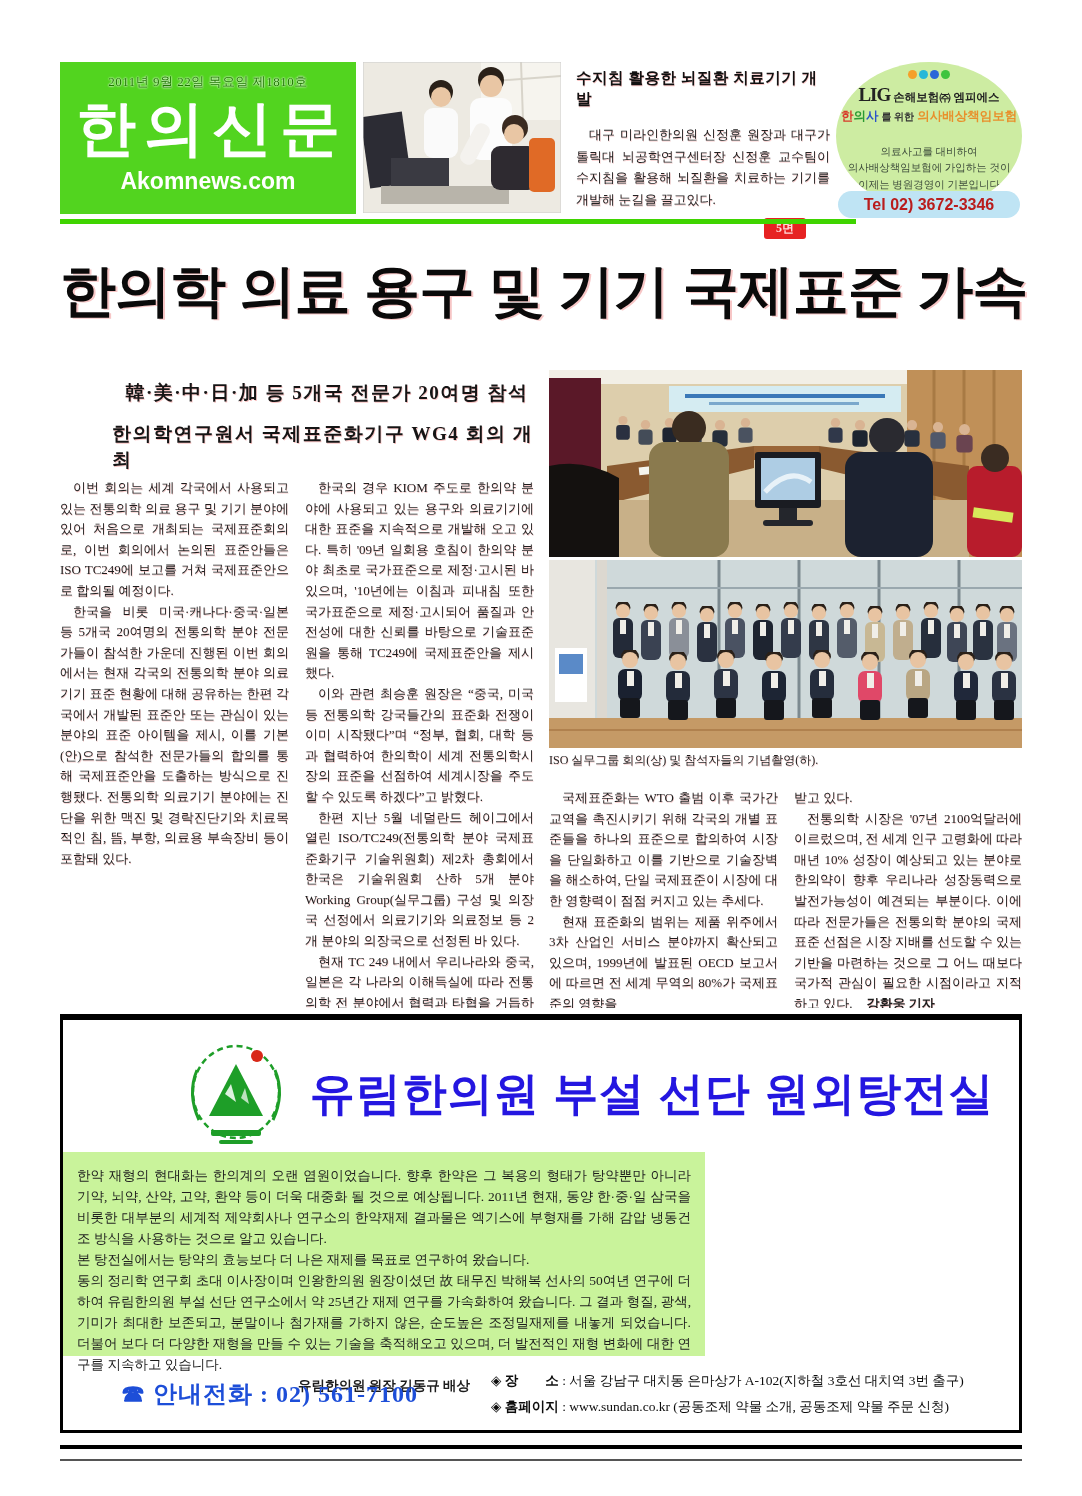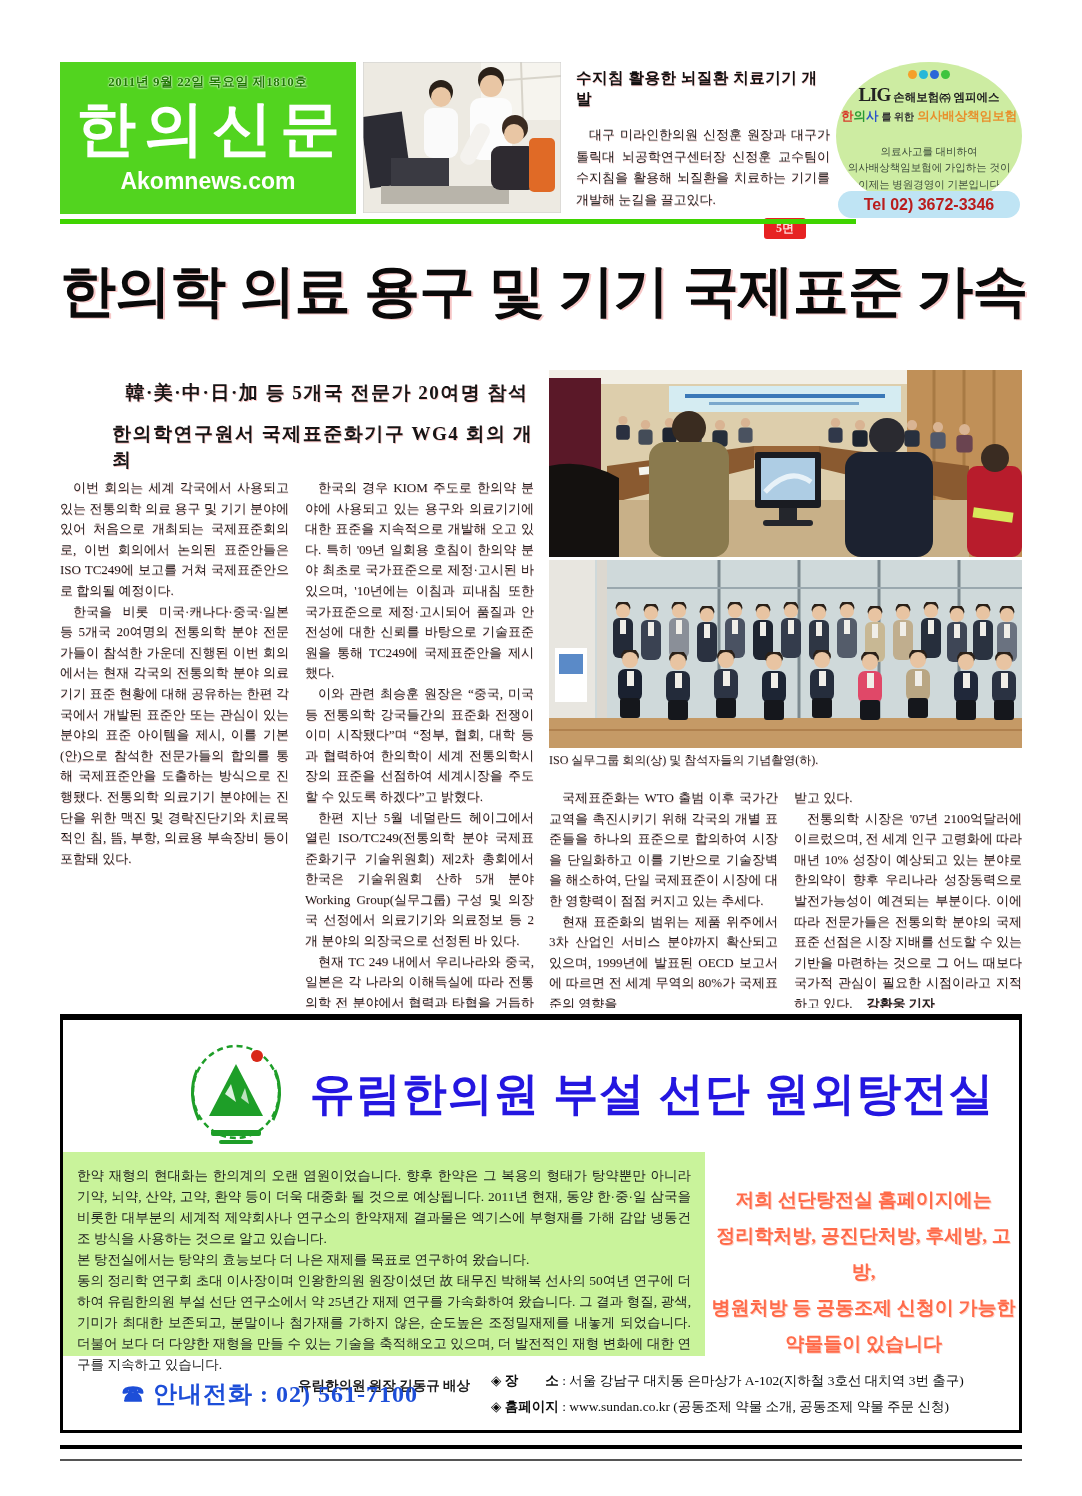--- a/index.html
+++ b/index.html
@@ -2,21 +2,21 @@
 <html><head>
 <meta charset="utf-8">
 <style>
   html,body{margin:0;padding:0;background:#9a9a9a;}
   .page{position:relative;width:1082px;height:1496px;background:#ffffff;margin:0 auto;overflow:hidden;
         font-family:"Liberation Serif","DejaVu Serif",serif;color:#1a1a1a;}
   .abs{position:absolute;}
 
   
   .masthead{left:60px;top:62px;width:296px;height:152px;background:#52d41f;text-align:center;}
-  .masthead .date{padding-top:11px;font-size:13px;font-weight:bold;color:#1f7a00;
+  .masthead .date{padding-top:11px;font-size:13px;font-weight:normal;color:#1f7a00;
         text-shadow:0 0 2px #fff,0 0 2px #fff;letter-spacing:.5px;}
   .masthead .title{font-size:60px;font-weight:900;color:#fff;line-height:1.0;margin-top:8px;letter-spacing:8px;padding-left:8px;}
   .masthead .url{font-size:23px;font-weight:800;color:#fff;margin-top:9px;
         font-family:"Liberation Sans","DejaVu Sans",sans-serif;}
 
   .top-photo{left:363px;top:62px;width:198px;height:151px;background:#edeae2;}
   .top-photo svg{display:block;}
 
   .brief{left:576px;top:68px;width:254px;height:150px;}
   .brief-head{font-size:15.5px;font-weight:700;letter-spacing:.5px;color:#111;
@@ -298,26 +298,20 @@
     </div>
     <div class="ad-title">유림한의원 부설 선단 원외탕전실</div>
 
     <div class="ad-green">
       <p>한약 재형의 현대화는 한의계의 오랜 염원이었습니다. 향후 한약은 그 복용의 형태가 탕약뿐만 아니라 기약, 뇌약, 산약, 고약, 환약 등이 더욱 대중화 될 것으로 예상됩니다. 2011년 현재, 동양 한·중·일 삼국을 비롯한 대부분의 세계적 제약회사나 연구소의 한약재제 결과물은 엑기스에 부형재를 가해 감압 냉동건조 방식을 사용하는 것으로 알고 있습니다.</p>
       <p>본 탕전실에서는 탕약의 효능보다 더 나은 재제를 목표로 연구하여 왔습니다.</p>
       <p>동의 정리학 연구회 초대 이사장이며 인왕한의원 원장이셨던 故 태무진 박해복 선사의 50여년 연구에 더하여 유림한의원 부설 선단 연구소에서 약 25년간 재제 연구를 가속화하여 왔습니다. 그 결과 형질, 광색, 기미가 최대한 보존되고, 분말이나 첨가재를 가하지 않은, 순도높은 조정밀재제를 내놓게 되었습니다. 더불어 보다 더 다양한 재형을 만들 수 있는 기술을 축적해오고 있으며, 더 발전적인 재형 변화에 대한 연구를 지속하고 있습니다.</p>
       <p class="ad-sign">유림한의원 원장 김동규 배상</p>
     </div>
 
-    <div class="ad-side">
-      <div>저희 선단탕전실 홈페이지에는</div>
-      <div>정리학처방, 공진단처방, 후세방, 고방,</div>
-      <div>병원처방 등 공동조제 신청이 가능한</div>
-      <div>약물들이 있습니다</div>
-    </div>
 
     <div class="ad-bottom">
       <div class="ad-phone">
         <span>☎</span>
         <span>안내전화 : 02) 561-7100</span>
       </div>
       <div class="ad-info">
         <div>
           <b><span>◈</span>
           <span>장　　소</span></b>

